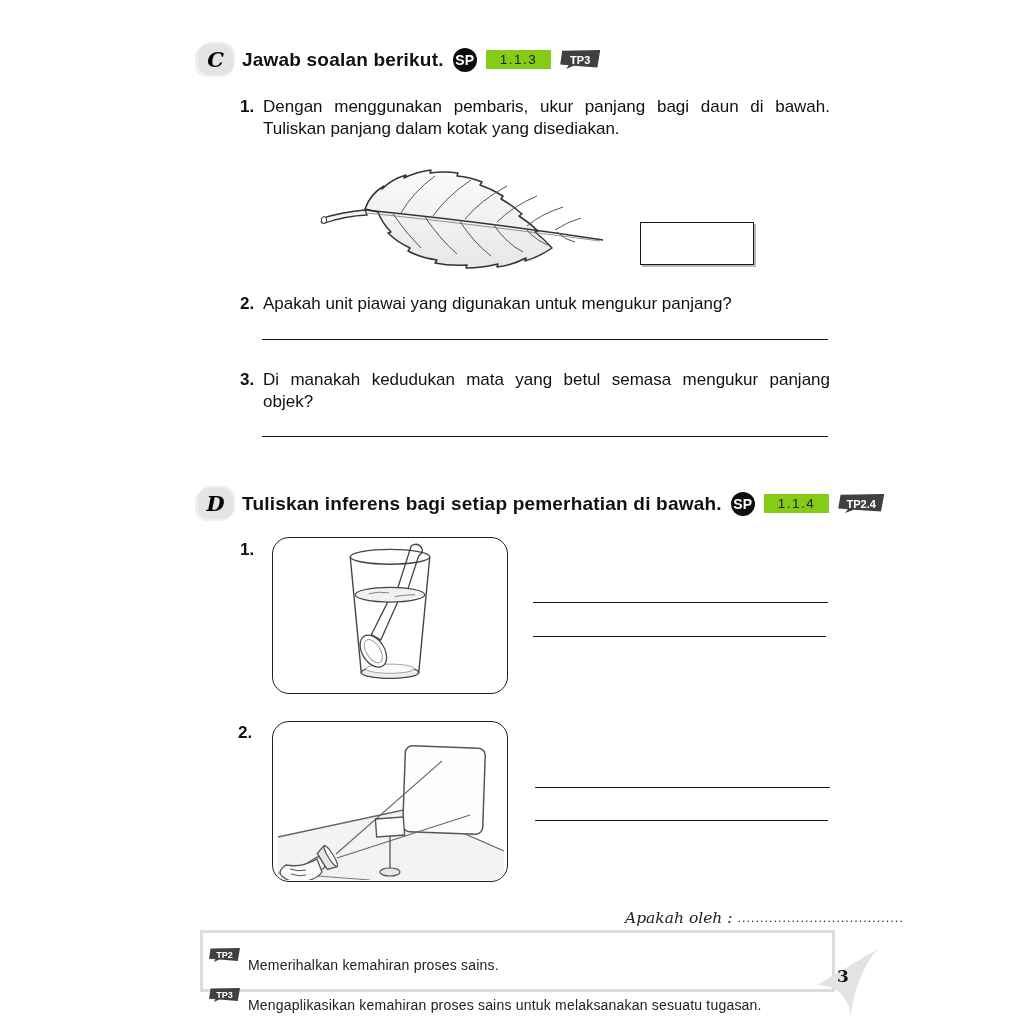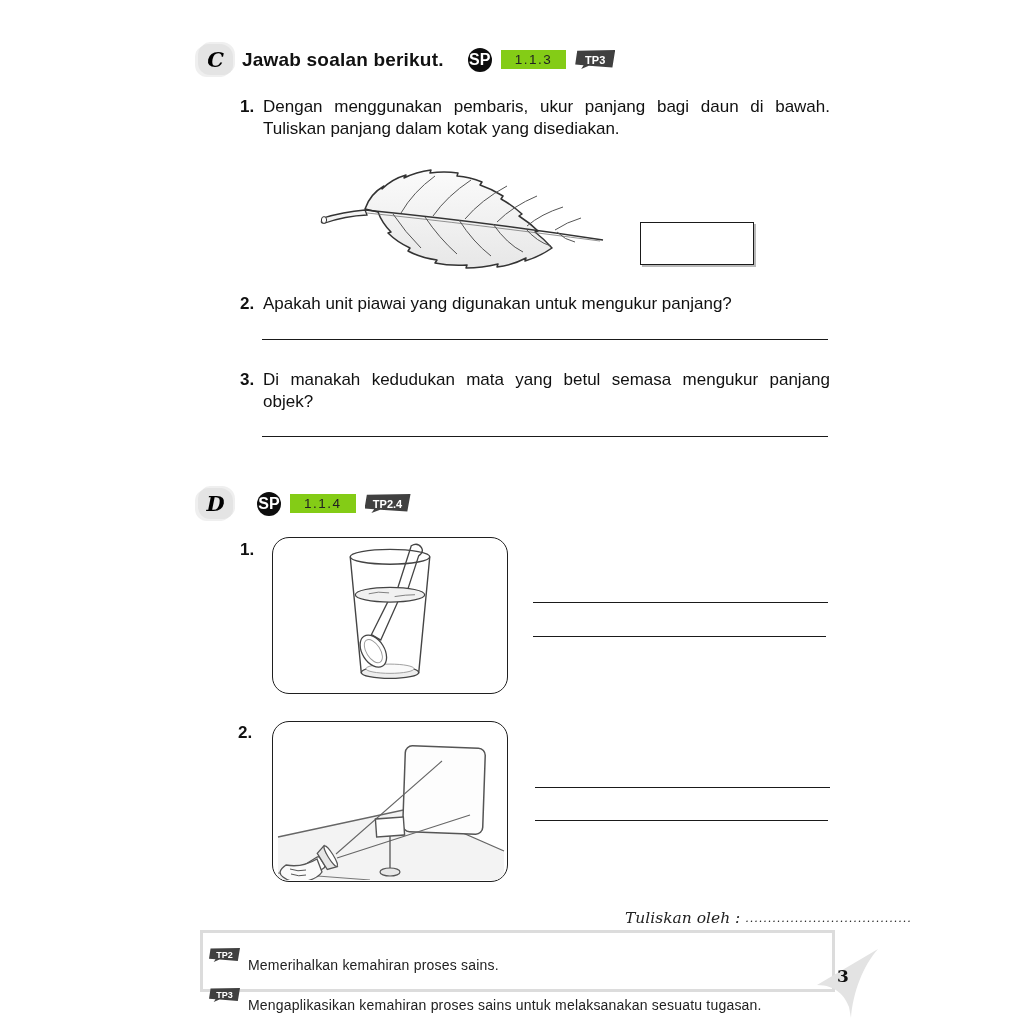--- a/index.html
+++ b/index.html
@@ -9,21 +9,21 @@
 
   
   .sec-row { display:flex; align-items:center; gap:9px; }
   .sec-badge { width:35px; height:31px; background:#e4e4e4; border-radius:10px 13px 9px 12px;
     box-shadow:-3px 2px 0 #efefef, 2px -2px 0 #efefef;
     display:flex; align-items:center; justify-content:center;
     font-family:"DejaVu Serif", serif; font-style:italic; font-weight:bold; font-size:21px; color:#000; }
   .sec-title { font-weight:bold; font-size:19px; letter-spacing:.2px; }
   .sp-circle { width:24px; height:24px; background:#0d0d0d; border-radius:50%;
     display:flex; align-items:center; justify-content:center;
-    color:#fff; font-weight:bold; font-size:16px;margin-left:15px; }
+    color:#fff; font-weight:bold; font-size:14px; }
   .sp-code { background:#84cc16; font-size:13.5px; letter-spacing:1.5px; padding:2px 14px; color:#222; }
   .tpflag { position:relative; background:#404040; color:#fff; font-weight:bold;
     font-size:11px; width:40px; height:19px; display:flex; align-items:center; justify-content:center;
     clip-path:polygon(5% 4%, 100% 0%, 93% 92%, 34% 83%, 15% 100%, 21% 80%, 0% 76%);
     text-shadow:0 0 1px #555; }
   .tpflag.small { width:31px; height:14px; font-size:9px; }
 
   
   .q { display:flex; gap:7px; font-size:17px; line-height:22px; }
   .q .qnum { font-weight:bold; min-width:16px; }
@@ -120,20 +120,21 @@
 <div class="abs q" style="left:240px; top:369px; width:590px;">
   <span class="qnum">3.</span>
   <span class="qtext">Di manakah kedudukan mata yang betul semasa mengukur panjang objek?</span>
 </div>
 <div class="abs ansline" style="left:262px; top:436px; width:566px;"></div>
 
 <div class="abs sec-row" style="left:198px; top:488px;">
   <div class="sec-badge">
     <span>D</span>
   </div>
+  <div class="sec-title">Tuliskan inferens bagi setiap pemerhatian di bawah.</div>
   <div class="sp-circle">
     <span>SP</span>
   </div>
   <div class="sp-code">1.1.4</div>
   <div class="tpflag" style="width:46px;">
     <span>TP2.4</span>
   </div>
 </div>
 
 <span class="abs itemnum" style="left:240px; top:540px;">1.</span>
@@ -183,21 +184,21 @@
     </g>
 
     <path d="M12,142 q-10,7 -3,12 q9,7 24,4 q11,-3 15,-9 l-5,-13 q-15,9 -31,6 z" fill="#fafafa" stroke="#555" stroke-width="1.3"></path>
     <path d="M16,146 q8,3 16,1 M17,151 q8,3 15,1" fill="none" stroke="#555" stroke-width="1"></path>
   </svg>
 </div>
 <div class="abs ansline" style="left:535px; top:787px; width:295px;"></div>
 <div class="abs ansline" style="left:535px; top:820px; width:293px;"></div>
 
 <div class="abs checked" style="left:625px; top:909px;">
-  <span>Tuliskan oleh :</span>
+  <span>Apakah oleh :</span>
   <span class="dots">.....................................</span>
 </div>
 
 <div class="abs legend" style="left:200px; top:930px; width:635px; height:62px;">
   <div class="legend-row">
     <div class="tpflag small">
       <span>TP2</span>
     </div>
     <span class="legend-text">Memerihalkan kemahiran proses sains.</span>
   </div>

